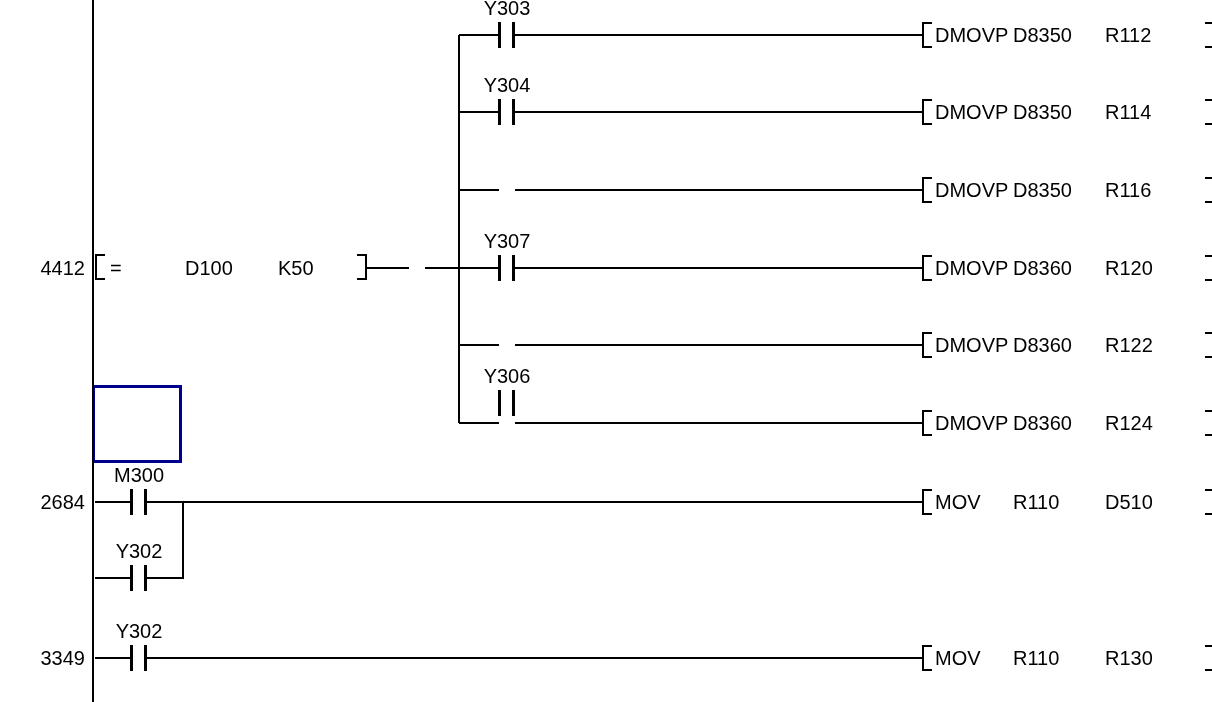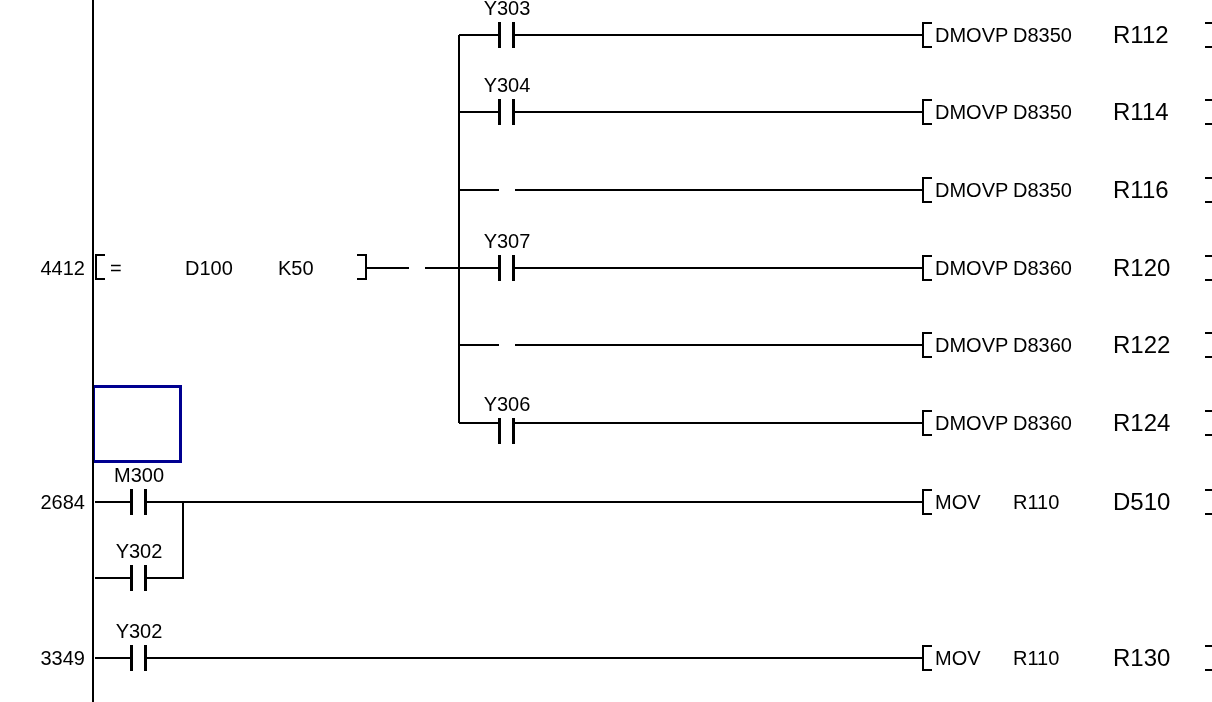--- a/index.html
+++ b/index.html
@@ -26,21 +26,21 @@
   .obr{
     position:absolute;left:0;top:1px;width:10px;height:26px;box-sizing:border-box;
     border:2px solid #000;border-right:none;
   }
   .cbr{
     position:absolute;left:283px;top:1px;width:10px;height:26px;box-sizing:border-box;
     border:2px solid #000;border-left:none;
   }
   .itext{position:absolute;left:13px;top:2px;font-size:20px;line-height:24px;white-space:nowrap;}
   .opc{display:inline-block;min-width:78px;}
-  .idest{position:absolute;left:191px;top:2px;font-size:24px;line-height:24px;white-space:nowrap;}
+  .idest{position:absolute;left:183px;top:2px;font-size:20px;line-height:24px;white-space:nowrap;}
   
   #cmp{position:absolute;left:95px;top:254px;width:275px;height:28px;}
   #cmp .obr{top:0;}
   #cmp .cbr{left:262px;top:0;}
   #cmp .ctext{position:absolute;top:2px;font-size:20px;line-height:24px;white-space:nowrap;}
   #cmp-op{left:15px;}
   #cmp-s1{left:90px;}
   #cmp-s2{left:183px;}
   
   #cursor-box{position:absolute;box-sizing:border-box;border:3px solid #000090;background:transparent;}
@@ -93,21 +93,21 @@
     <div class="contact" style="left: 468px; top: 75px;">
       <div class="clabel">Y304</div>
       <div class="cbar b1" style="background: rgb(0, 0, 0);"></div>
       <div class="cbar b2" style="background: rgb(0, 0, 0);"></div>
     </div>
     <div class="contact" style="left: 468px; top: 231px;">
       <div class="clabel">Y307</div>
       <div class="cbar b1" style="background: rgb(0, 0, 0);"></div>
       <div class="cbar b2" style="background: rgb(0, 0, 0);"></div>
     </div>
-    <div class="contact" style="left: 468px; top: 394px;">
+    <div class="contact" style="left: 468px; top: 366px;">
       <div class="clabel">Y306</div>
       <div class="cbar b1" style="background: rgb(0, 0, 0);"></div>
       <div class="cbar b2" style="background: rgb(0, 0, 0);"></div>
     </div>
     <div class="contact" style="left: 100px; top: 465px;">
       <div class="clabel">M300</div>
       <div class="cbar b1" style="background: rgb(0, 0, 0);"></div>
       <div class="cbar b2" style="background: rgb(0, 0, 0);"></div>
     </div>
     <div class="contact" style="left: 100px; top: 541px;">

